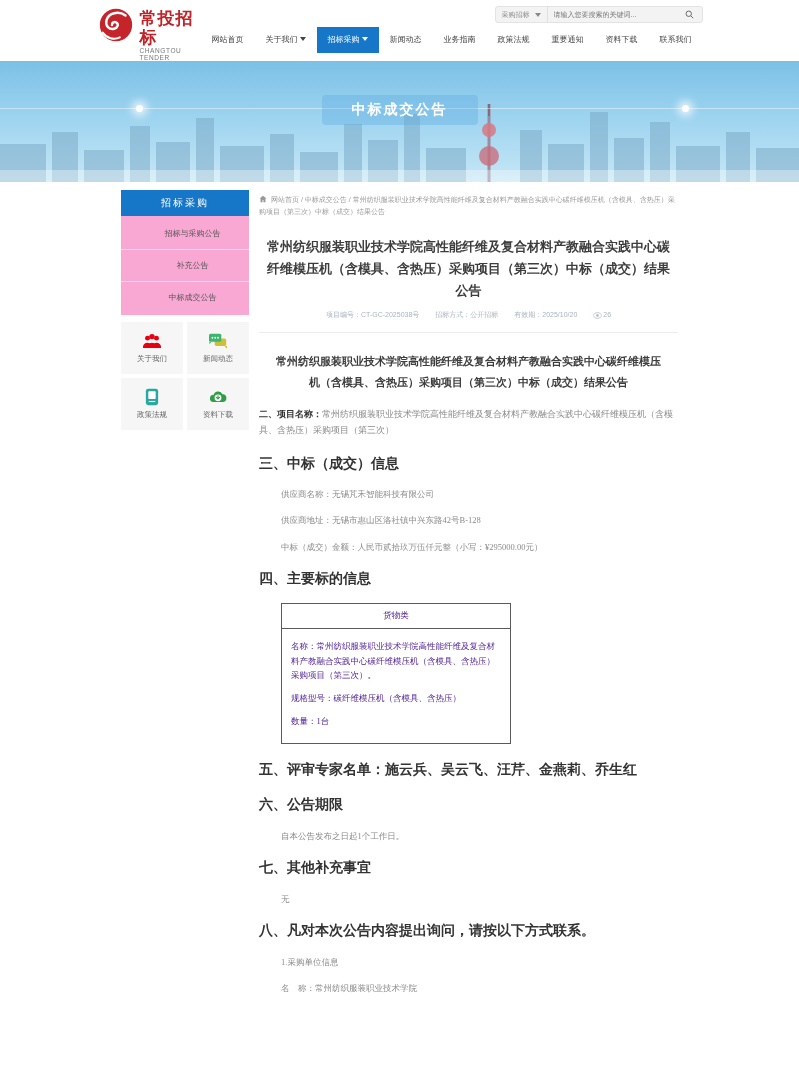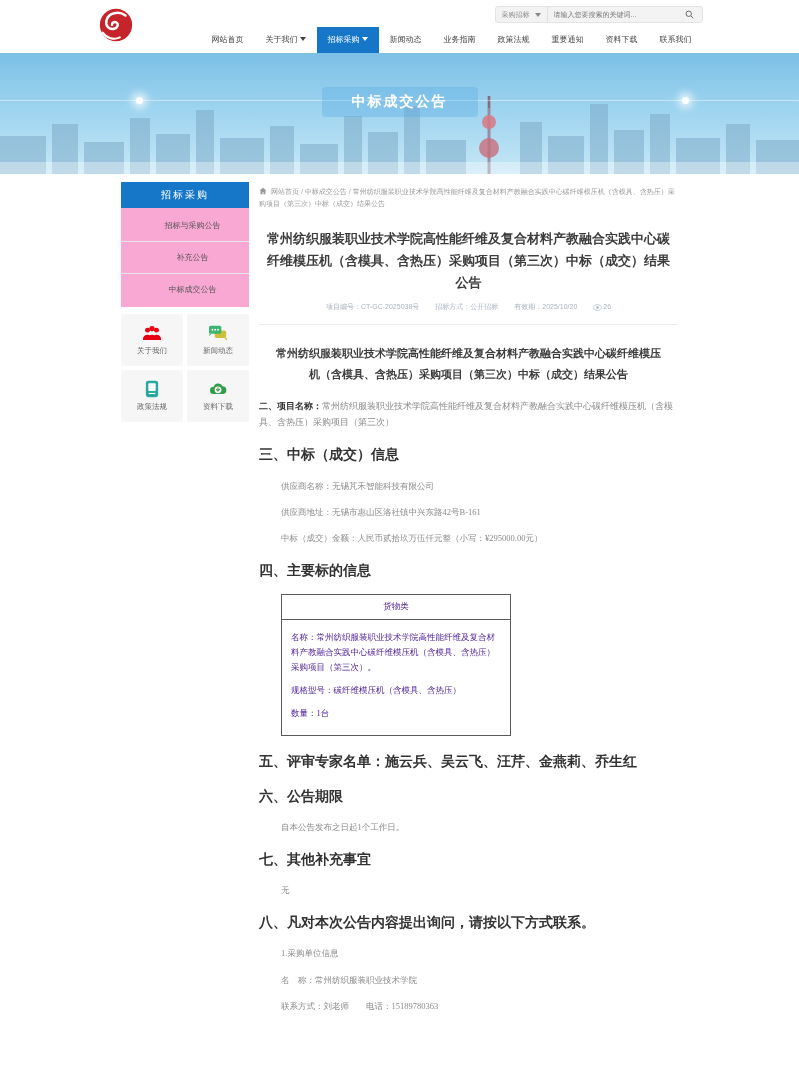--- a/index.html
+++ b/index.html
@@ -73,20 +73,24 @@
 <body>
 
 <header class="site-header">
   <div class="header-inner">
     <div class="logo-block">
       <svg class="logo-mark" viewBox="0 0 40 40">
         <circle cx="20" cy="20" r="17" fill="#c5242b"></circle>
         <path d="M30 10c-7-5-18-3-20 5-1.6 6 3 10 8 9 4-.8 5-5 2.4-6.6-2.2-1.3-4.9.2-4.6 2.6" fill="none" stroke="#fff" stroke-width="2.6" stroke-linecap="round"></path>
         <path d="M6 28c4 6 12 8 18 5" fill="none" stroke="#fff" stroke-width="2.2" stroke-linecap="round"></path>
       </svg>
+      <div class="logo-text">
+        <div class="cn">常投招标</div>
+        <div class="en">CHANGTOU TENDER</div>
+      </div>
     </div>
     <div class="header-right">
       <div class="search-row">
         <div class="search-group">
           <div class="search-cat">
             <span>采购招标</span>
             <span class="caret"></span>
           </div>
           <input class="search-input" placeholder="请输入您要搜索的关键词..." style="">
           <button class="search-btn">
@@ -231,21 +235,21 @@
     </div>
 
     <article class="article">
       <h2 class="body-title">常州纺织服装职业技术学院高性能纤维及复合材料产教融合实践中心碳纤维模压机（含模具、含热压）采购项目（第三次）中标（成交）结果公告</h2>
 
 
       <p class="sec-kv"><b>二、项目名称：</b><span class="val">常州纺织服装职业技术学院高性能纤维及复合材料产教融合实践中心碳纤维模压机（含模具、含热压）采购项目（第三次）</span></p>
 
       <h3 class="sec-head">三、中标（成交）信息</h3>
       <p class="sec-line">供应商名称：无锡芃禾智能科技有限公司</p>
-      <p class="sec-line">供应商地址：无锡市惠山区洛社镇中兴东路42号B-161</p>
+      <p class="sec-line">供应商地址：无锡市惠山区洛社镇中兴东路42号B-128</p>
       <p class="sec-line">中标（成交）金额：人民币贰拾玖万伍仟元整（小写：¥295000.00元）</p>
 
       <h3 class="sec-head">四、主要标的信息</h3>
       <div class="goods-table">
         <div class="goods-head">货物类</div>
         <div class="goods-body">
           <p>名称：常州纺织服装职业技术学院高性能纤维及复合材料产教融合实践中心碳纤维模压机（含模具、含热压）采购项目（第三次）。</p>
           <p>规格型号：碳纤维模压机（含模具、含热压）</p>
           <p>数量：1台</p>
         </div>
@@ -255,17 +259,16 @@
 
       <h3 class="sec-head">六、公告期限</h3>
       <p class="sec-line">自本公告发布之日起1个工作日。</p>
 
       <h3 class="sec-head">七、其他补充事宜</h3>
       <p class="sec-line">无</p>
 
       <h3 class="sec-head">八、凡对本次公告内容提出询问，请按以下方式联系。</h3>
       <p class="sec-line">1.采购单位信息</p>
       <p class="sec-line">名　称：常州纺织服装职业技术学院</p>
-      <p class="sec-line">联系方式：刘老师　　电话：15189780363</p>
 
     </article>
   </section>
 </div>
 
 </body></html>

